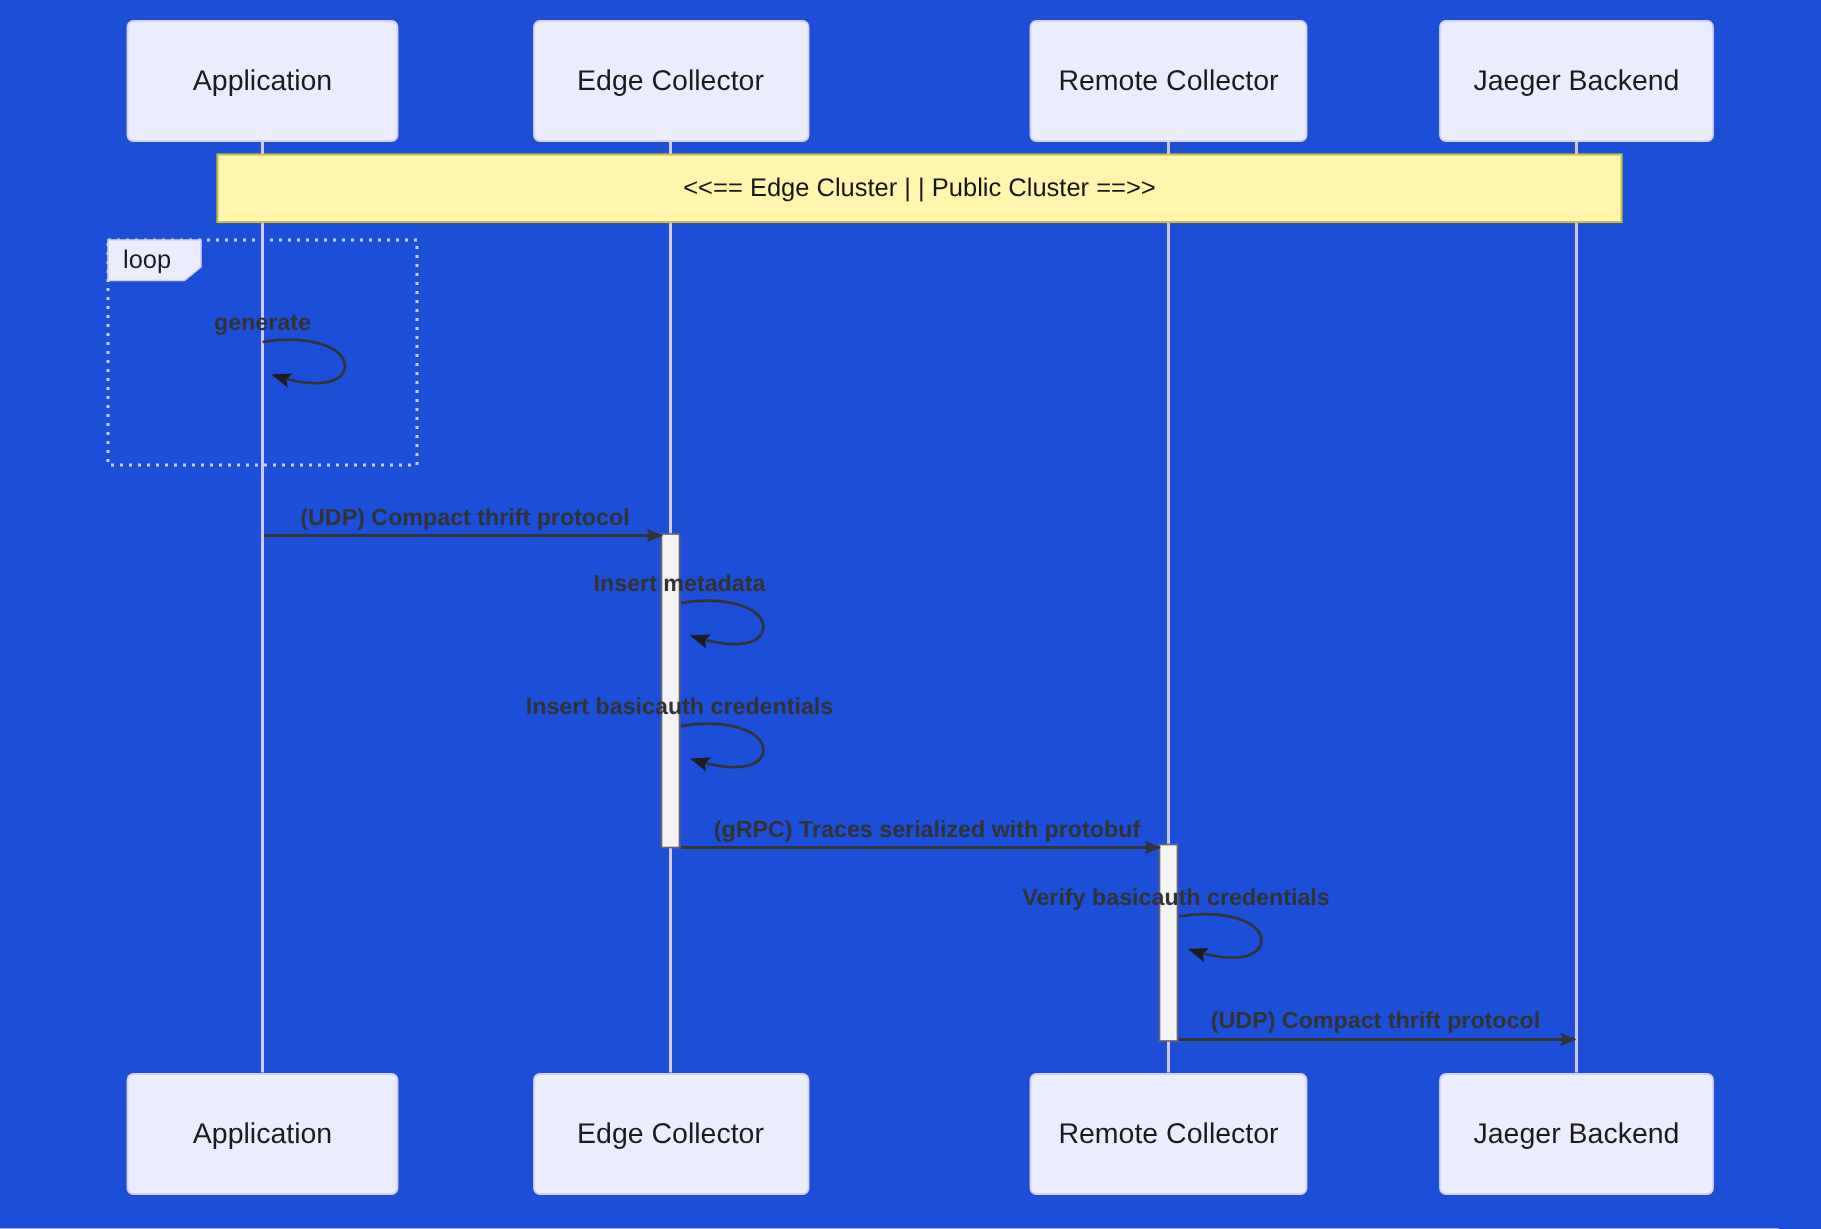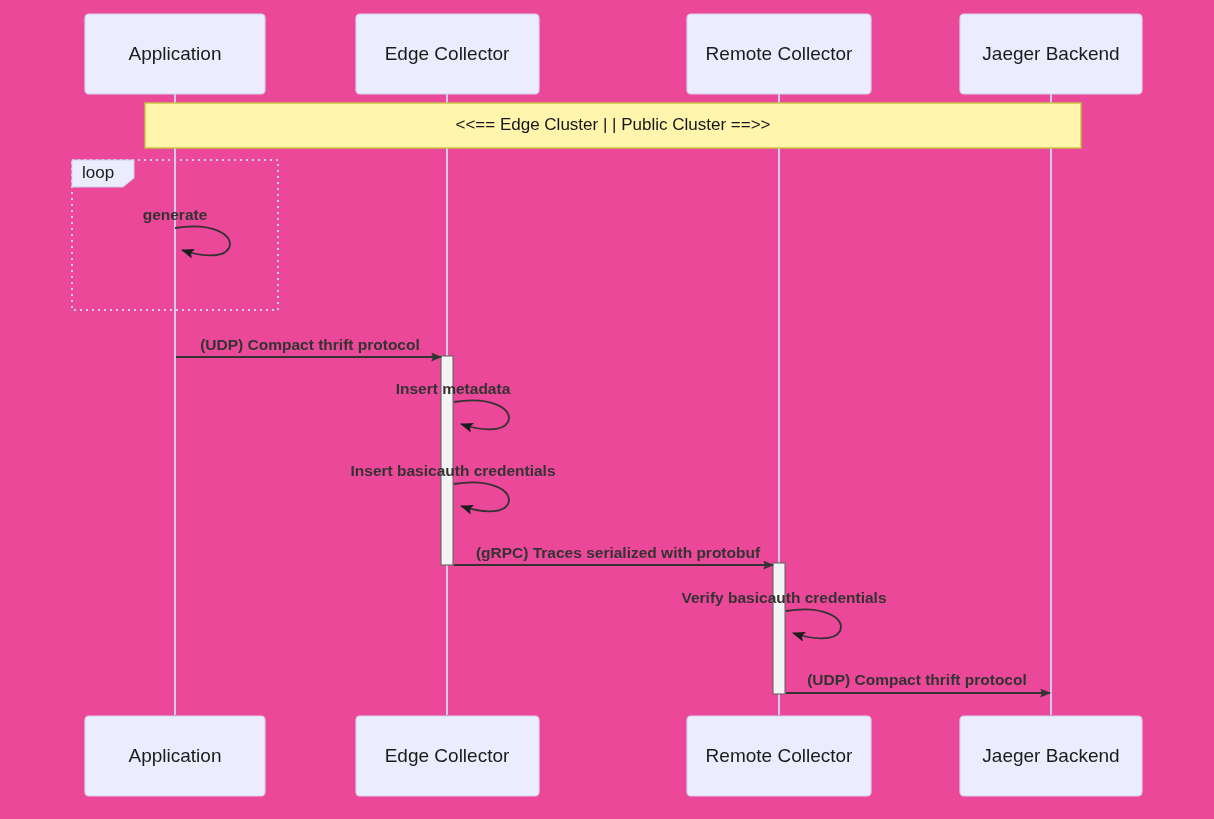--- a/index.html
+++ b/index.html
@@ -8,21 +8,21 @@
     padding: 0;
     background: #ffffff;
   }
   body {
     font-family: "Liberation Sans", sans-serif;
   }
   #diagram-root {
     position: relative;
     width: 1214px;
     height: 819px;
-    background: #ec4899;
+    background: #1d4ed8;
     overflow: hidden;
   }
   svg#seq-svg {
     position: absolute;
     left: 0;
     top: 0;
     width: 1214px;
     height: 819px;
     display: block;
   }

